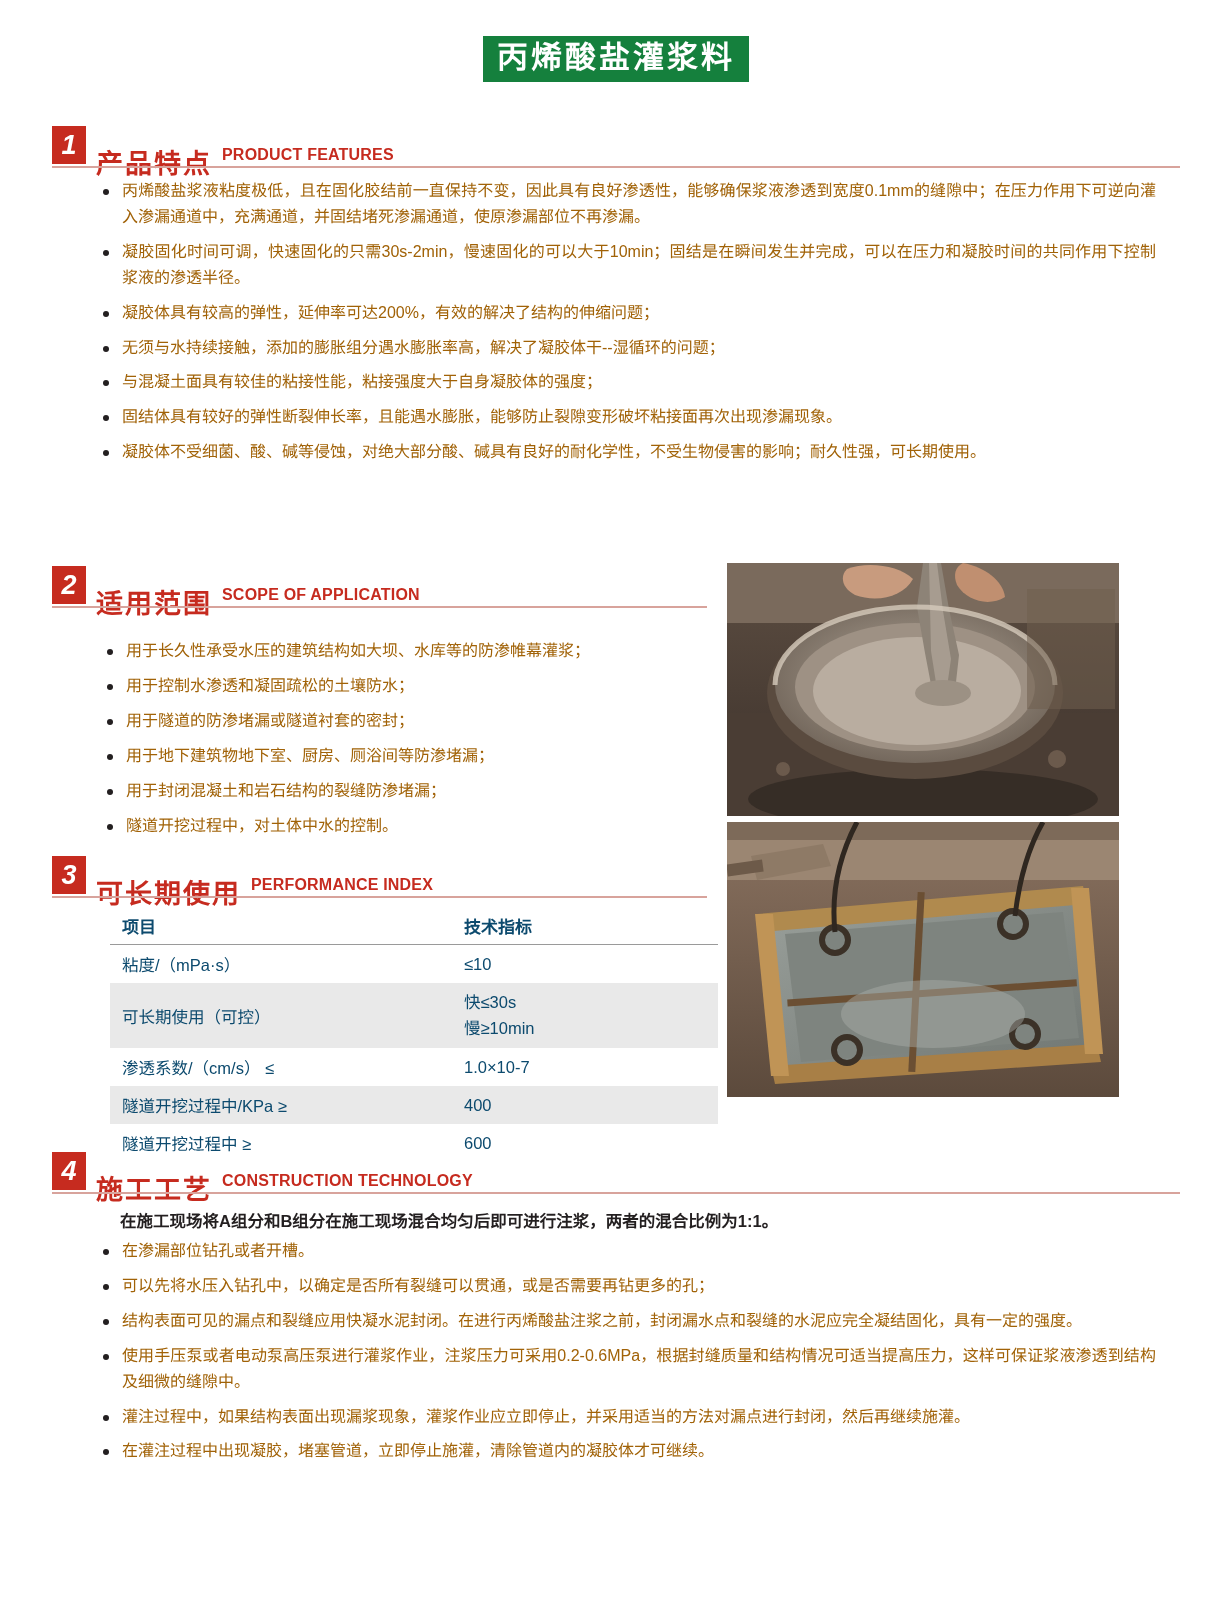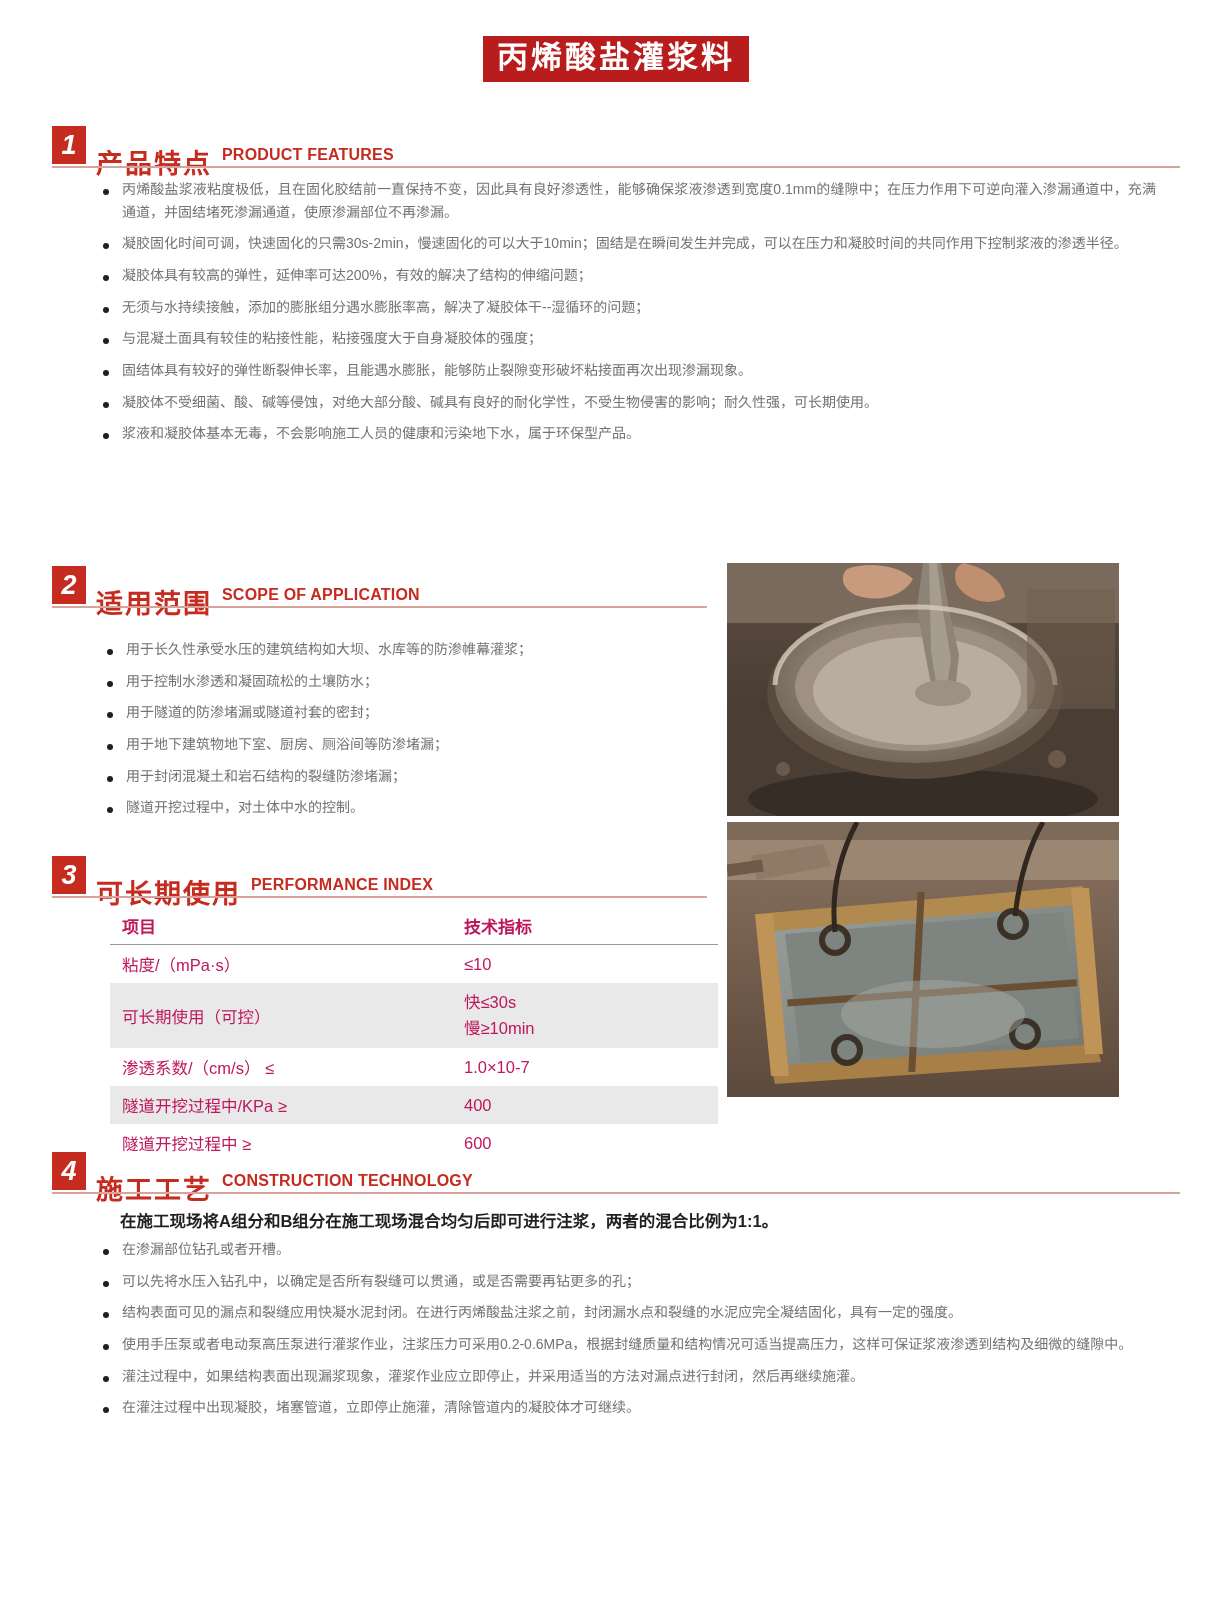--- a/index.html
+++ b/index.html
@@ -26,21 +26,21 @@
   
   .title-wrap {
     position: absolute;
     top: 36px;
     left: 0;
     width: 1232px;
     text-align: center;
   }
   .title-banner {
     display: inline-block;
-    background: #b91c1c;
+    background: #15803d;
     color: #ffffff;
     font-size: 31px;
     font-weight: bold;
     letter-spacing: 3px;
     padding: 5px 14px 7px 14px;
     line-height: 1.1;
   }
 
   
   .section-head {
@@ -89,24 +89,24 @@
   ul.bullets {
     position: absolute;
     margin: 0;
     padding: 0;
     list-style: none;
   }
   ul.bullets li {
     position: relative;
     padding-left: 26px;
     margin-bottom: 9px;
-    font-size: 14px;
+    font-size: 16px;
     line-height: 1.62;
     text-align: justify;
-    color: #737373;
+    color: #a16207;
   }
   ul.bullets li::before {
     content: "";
     position: absolute;
     left: 7px;
     top: 11px;
     width: 6px;
     height: 6px;
     background: #231f20;
     border-radius: 50%;
@@ -125,21 +125,21 @@
     position: absolute;
     border-collapse: collapse;
     width: 608px;
     font-size: 16.5px;
   }
   table.perf td, table.perf th {
     padding: 7px 0 7px 12px;
     text-align: left;
     vertical-align: middle;
     font-weight: normal;
-    color: #be185d;
+    color: #0c4a6e;
   }
   table.perf th {
     font-weight: bold;
     font-size: 17px;
     border-bottom: 1.5px solid #9a9a9a;
     padding-bottom: 6px;
   }
   table.perf tr.shade td { background: #e9e9e9; }
   table.perf td.col1 { width: 330px; }
   .twoline span { display: block; line-height: 1.55; }
@@ -170,21 +170,20 @@
   <div class="sec-rule" style="left:52px; top:166px; width:1128px;"></div>
 
   <ul class="bullets" style="left:96px; top:178px; width:1060px;">
     <li>丙烯酸盐浆液粘度极低，且在固化胶结前一直保持不变，因此具有良好渗透性，能够确保浆液渗透到宽度0.1mm的缝隙中；在压力作用下可逆向灌入渗漏通道中，充满通道，并固结堵死渗漏通道，使原渗漏部位不再渗漏。</li>
     <li>凝胶固化时间可调，快速固化的只需30s-2min，慢速固化的可以大于10min；固结是在瞬间发生并完成，可以在压力和凝胶时间的共同作用下控制浆液的渗透半径。</li>
     <li>凝胶体具有较高的弹性，延伸率可达200%，有效的解决了结构的伸缩问题；</li>
     <li>无须与水持续接触，添加的膨胀组分遇水膨胀率高，解决了凝胶体干--湿循环的问题；</li>
     <li>与混凝土面具有较佳的粘接性能，粘接强度大于自身凝胶体的强度；</li>
     <li>固结体具有较好的弹性断裂伸长率，且能遇水膨胀，能够防止裂隙变形破坏粘接面再次出现渗漏现象。</li>
     <li>凝胶体不受细菌、酸、碱等侵蚀，对绝大部分酸、碱具有良好的耐化学性，不受生物侵害的影响；耐久性强，可长期使用。</li>
-    <li>浆液和凝胶体基本无毒，不会影响施工人员的健康和污染地下水，属于环保型产品。</li>
   </ul>
 
   <div class="section-head" style="left:52px; top:566px;">
     <div class="sec-num">2</div>
     <div class="sec-cn">适用范围</div>
     <div class="sec-en">SCOPE OF APPLICATION</div>
   </div>
   <div class="sec-rule" style="left:52px; top:606px; width:655px;"></div>
 
   <ul class="bullets" style="left:100px; top:618px; width:600px;margin-top:20px;">

